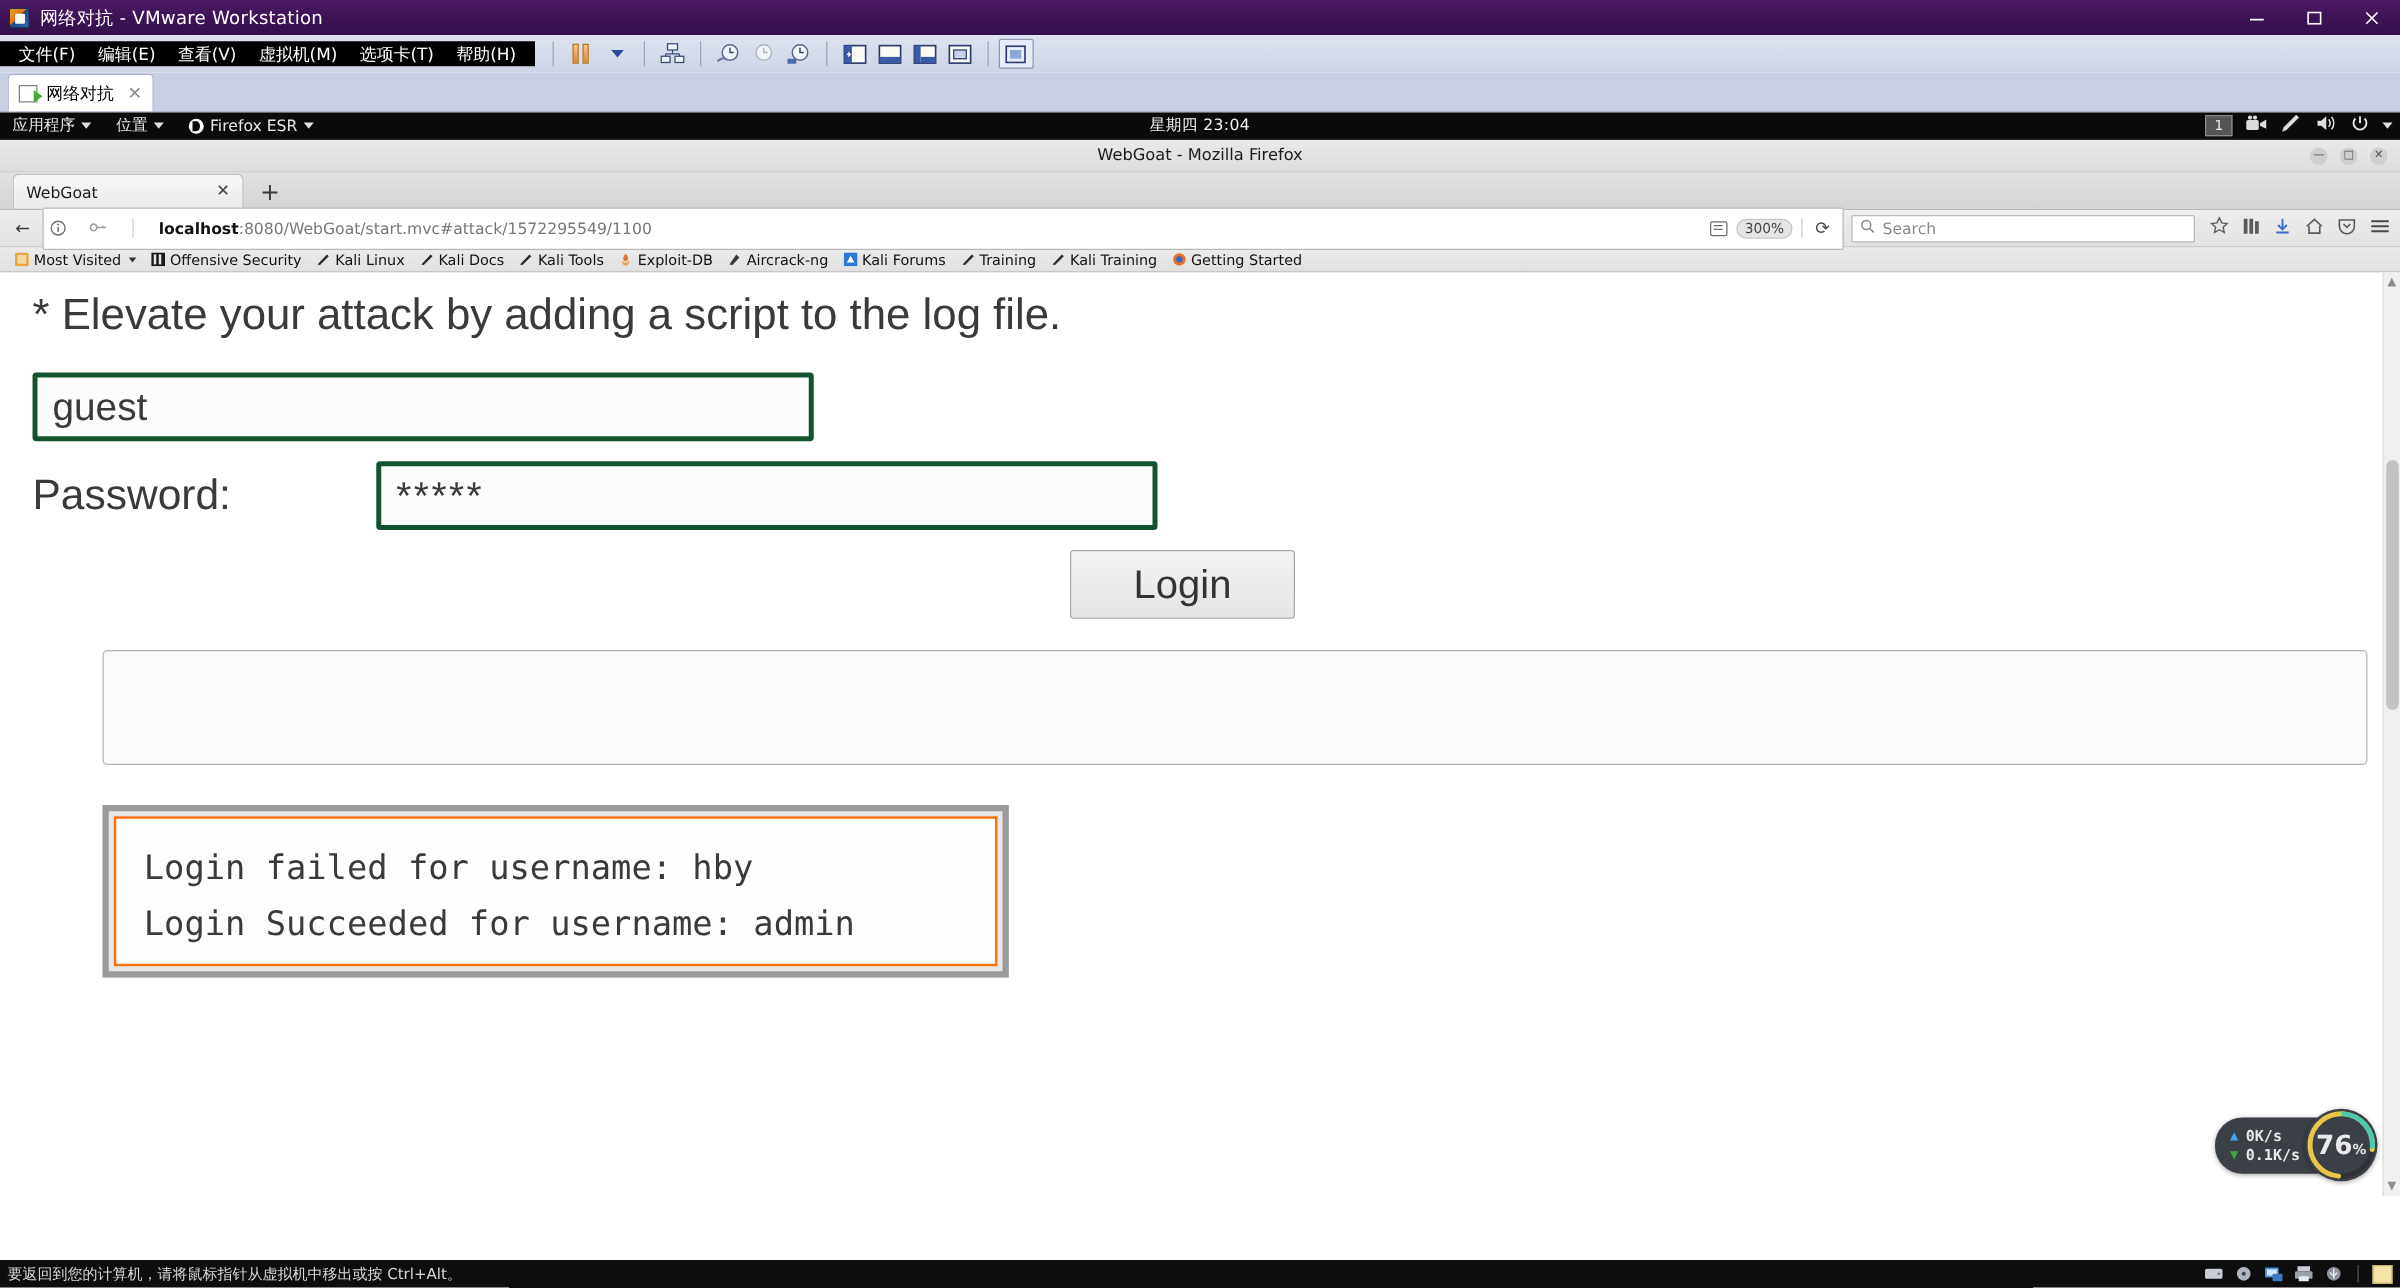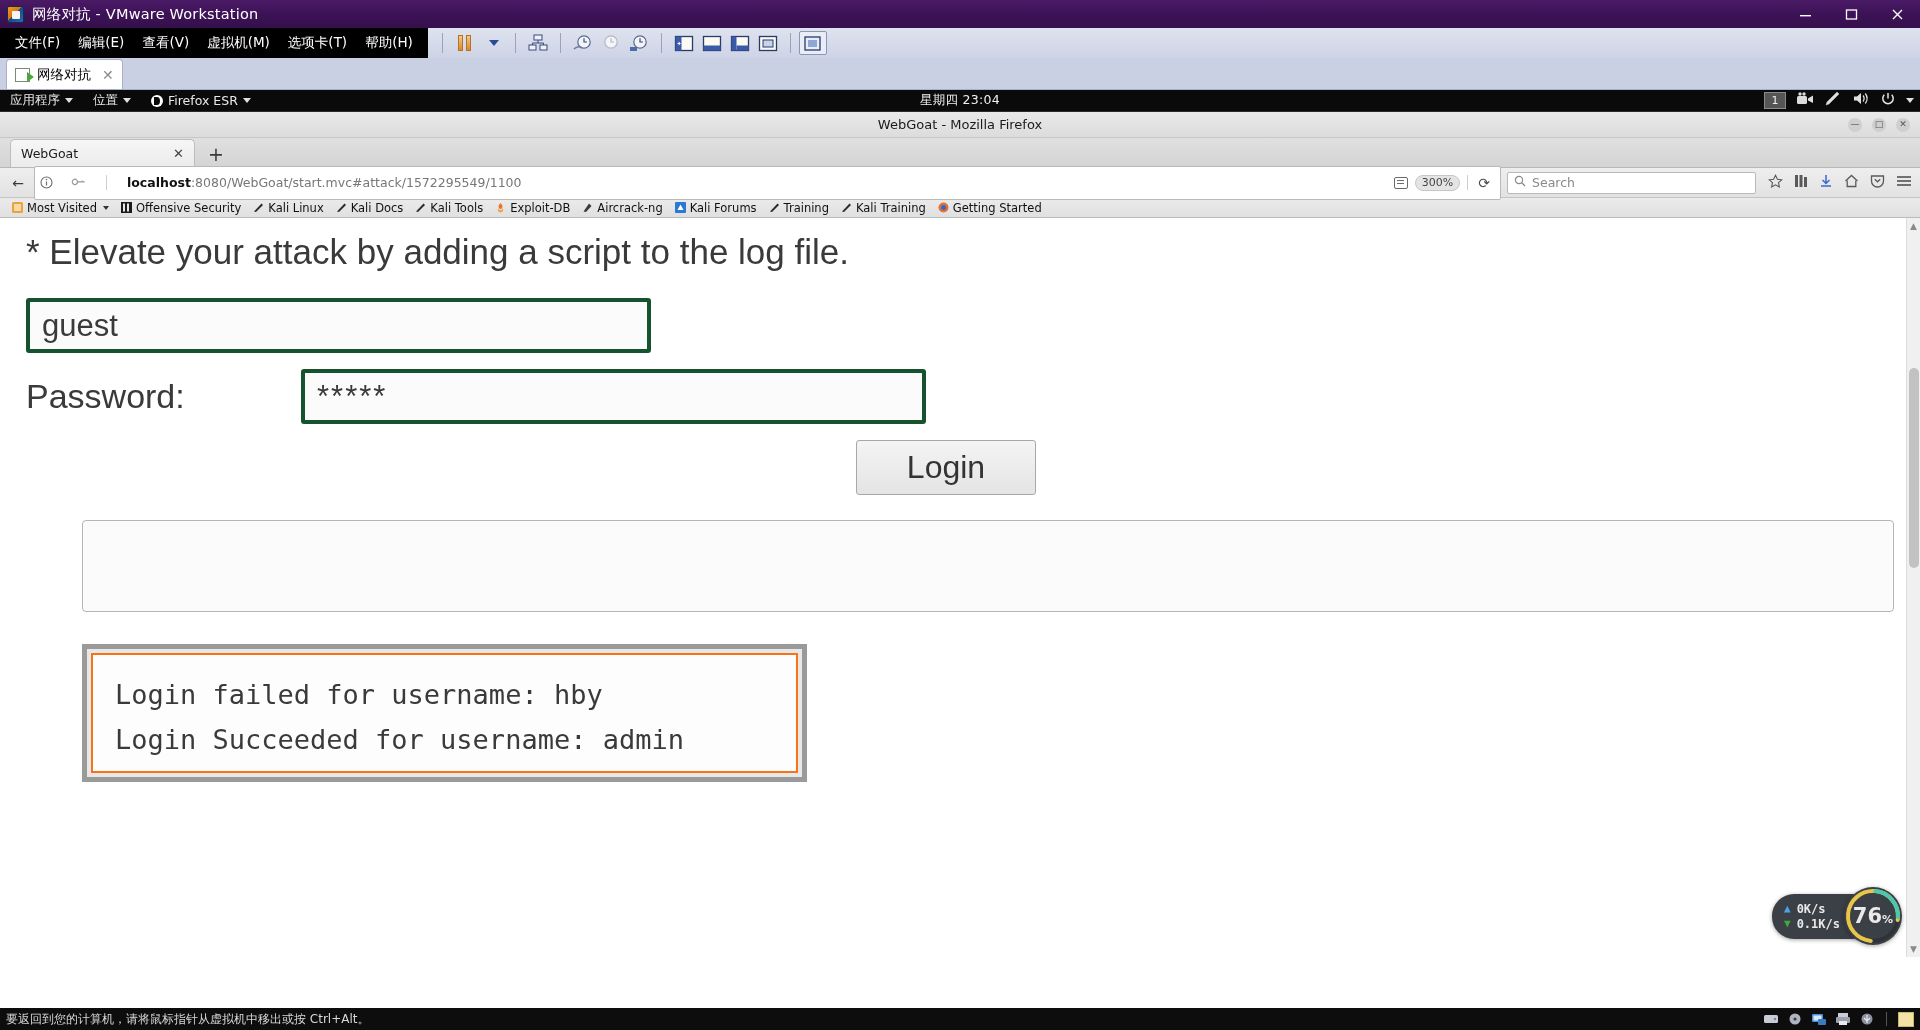--- a/index.html
+++ b/index.html
@@ -37,21 +37,21 @@
     color:#ffffff; font-size:15px;
   }
 
   
   .vmw-menubar {
     height: 30px; width:1920px;
     background: linear-gradient(to bottom,#dfe3ef 0%, #cdd4e6 100%);
     display:flex; align-items:center; position:relative;
   }
   .vmw-menu-left {
-    background:#000; height:30px; display:flex; align-items:center;
+    background:#000; height:20px; display:flex; 
     padding: 0 6px;
   }
   .vmw-menu-item {
     color:#fff; font-size:13.5px; padding: 2px 9px; white-space:nowrap;
   }
   .vmw-toolbar { display:flex; align-items:center; height:30px; padding-left:6px; gap:0px; }
   .tb-sep { width:1px; height:20px; background:#9aa3bb; margin:0 8px; }
   .tb-btn { width:28px; height:24px; display:flex; align-items:center; justify-content:center; }
   .tb-btn.framed { border:1px solid #8d97b4; background:#e9edf7; border-radius:2px; }
   .pause-ic { display:flex; gap:3px; }
@@ -148,21 +148,21 @@
   .url-text b { color:#111; font-weight:700; }
   .url-right { display:flex; align-items:center; gap:7px; padding-right:2px;}
   .reader-ic { width:14px;height:12px;border:1.4px solid #6b6b6b;border-radius:2px; position:relative;}
   .reader-ic::after{content:"";position:absolute;left:2px;top:2px;width:7px;height:1.3px;background:#6b6b6b;box-shadow:0 3px 0 #6b6b6b;}
   .zoom-badge {
     font-size:11px; color:#444; background:#e4e4e4; border:1px solid #c6c6c6;
     border-radius:9px; padding:0px 6px; line-height:14px;
   }
   .reload-ic { color:#4a4a4a; font-size:14px; padding:0 3px;}
   .searchbar {
-    width:249px; height:22px; background:#fff; border:1px solid #b9b9b9; border-radius:2px;
+    width:275px; height:22px; background:#fff; border:1px solid #b9b9b9; border-radius:2px;
     display:flex;align-items:center; gap:6px; padding:0 6px; font-size:12.5px; color:#8a8a8a;
   }
   .nav-icons { display:flex; align-items:center; gap:11px; padding-left:6px; color:#4a4a4a; font-size:13px;}
 
   .ff-bookmarks {
     height:20px; background:linear-gradient(to bottom,#ebebeb,#e0e0e0);
     display:flex; align-items:center; gap:0px; padding-left:6px;
     border-bottom:1px solid #bbb; font-size:11.5px; color:#111;
   }
   .bm { display:flex; align-items:center; gap:4px; padding:0 6px; white-space:nowrap; }

